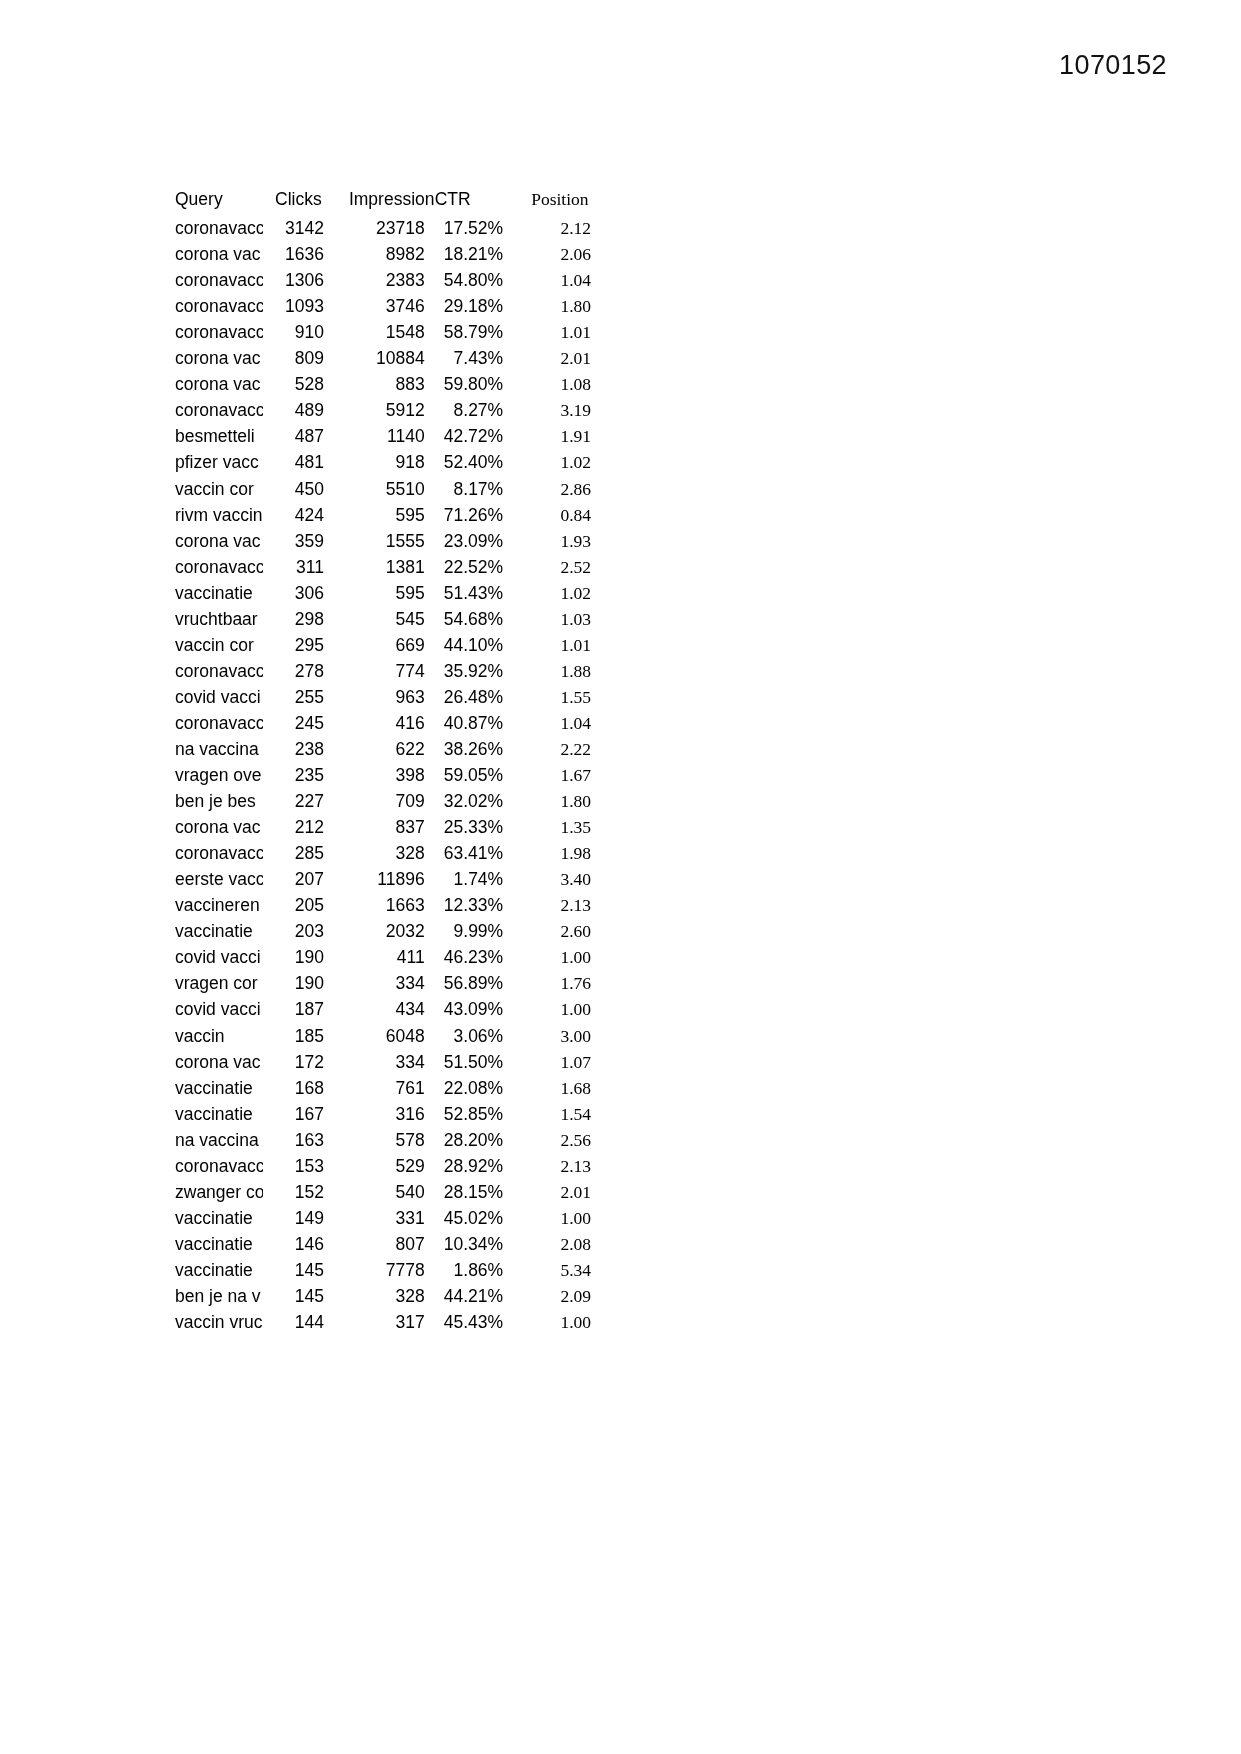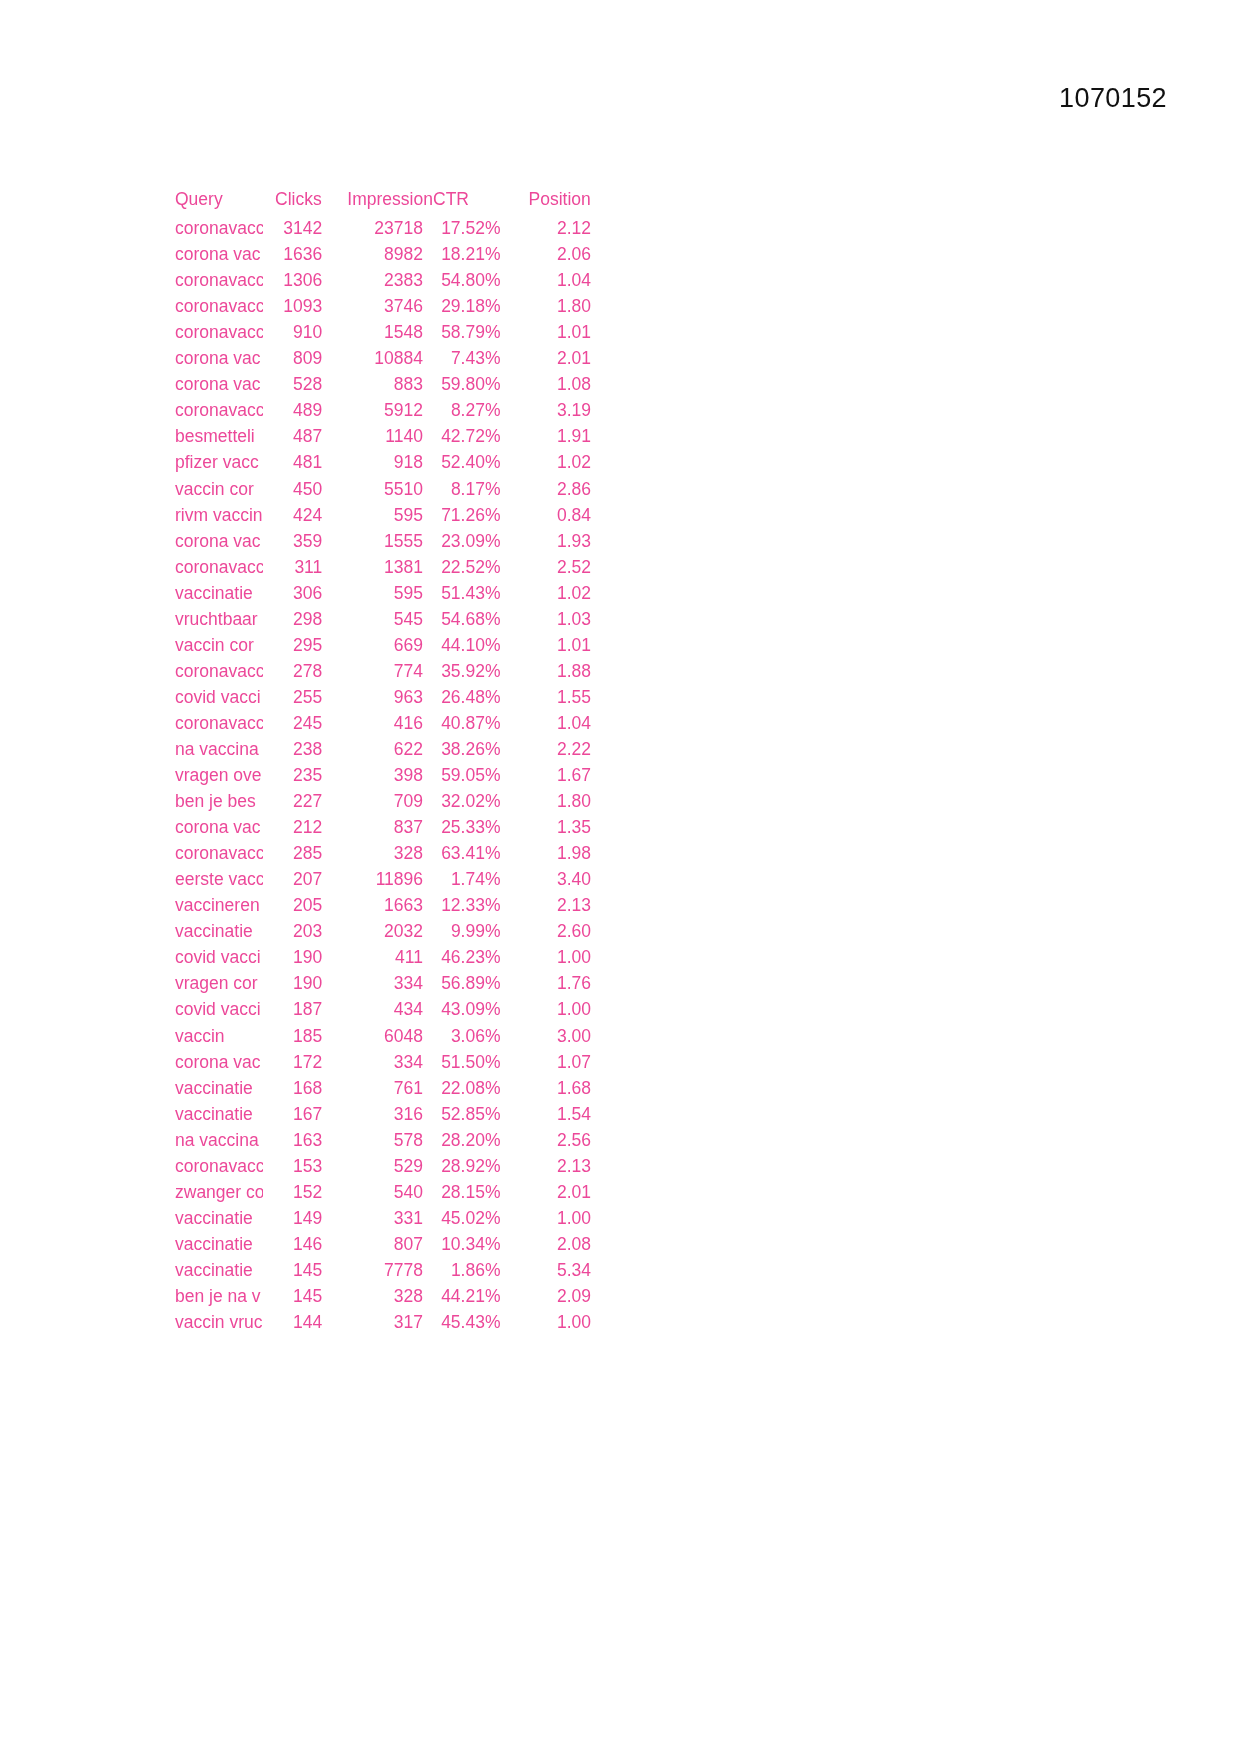--- a/index.html
+++ b/index.html
@@ -31,34 +31,33 @@
   }
 
   .doc-id {
     position: absolute;
     right: 74px;
     top: 50px;
     font-size: 27px;
     letter-spacing: 0.4px;
     color: #111;
     white-space: nowrap;
-    margin-top: 33px;
   }
 
   .table-wrap {
     position: absolute;
     left: 175px;
     top: 186px;
     width: 420px;
   }
 
   table.data {
     border-collapse: collapse;
     font-size: 17.5px;
-    color: #ec4899;
+    color: #000000;
   }
 
   table.data th,
   table.data td {
     padding: 0;
     font-weight: normal;
     line-height: 26.05px;
     height: 26.05px;
     white-space: nowrap;
     overflow: hidden;
@@ -83,20 +82,21 @@
   }
   .c-ctr {
     width: 86px;
     text-align: right;
     padding-right: 8px !important;
   }
   .c-pos {
     width: 76px;
     text-align: right;
     padding-right: 4px !important;
+    font-family: Liberation Serif, serif;
   }
 
   thead th {
     text-align: left;
   }
   thead th.c-clicks,
   thead th.c-impr,
   thead th.c-ctr,
   thead th.c-pos {
     text-align: left;

